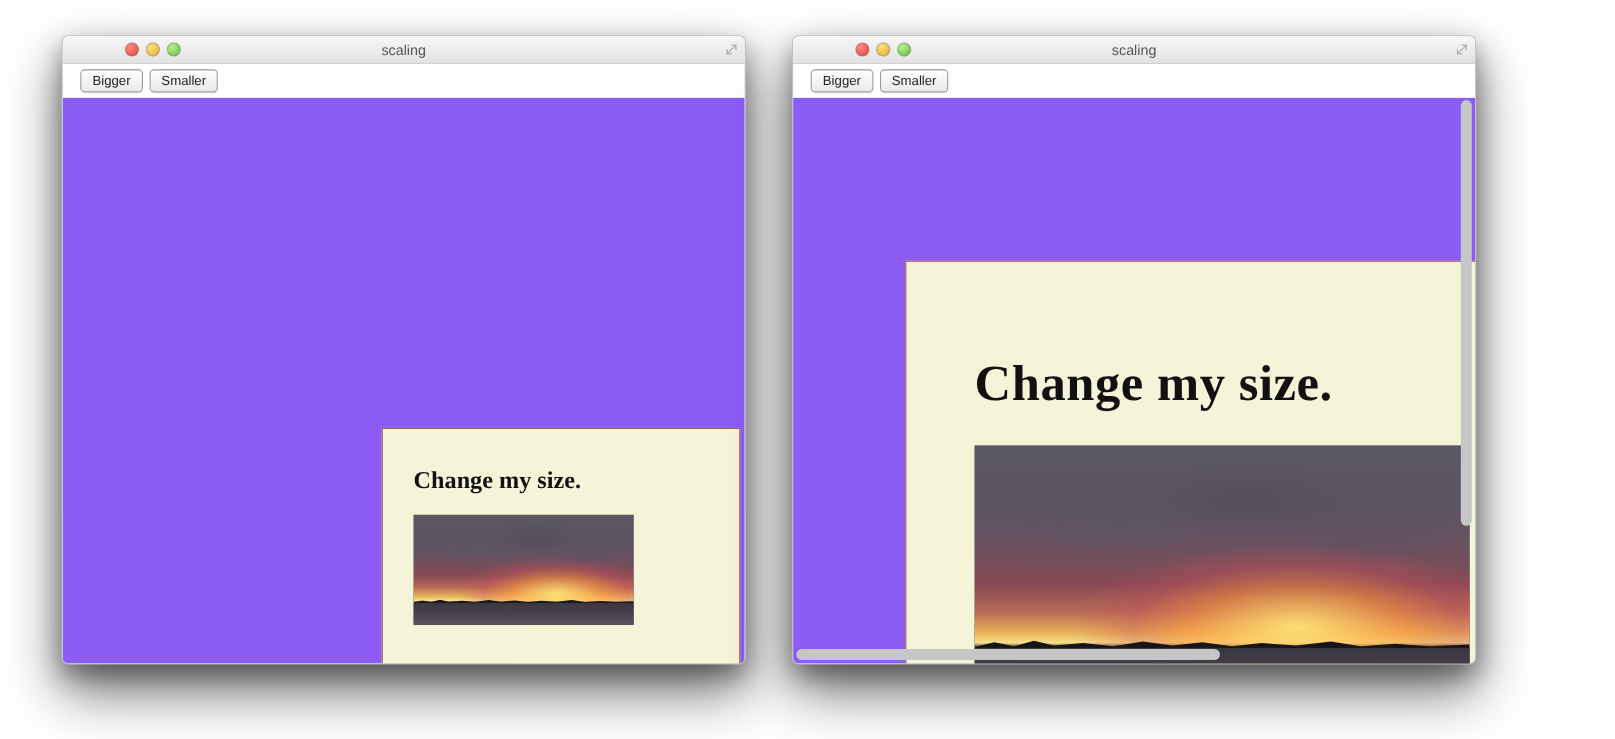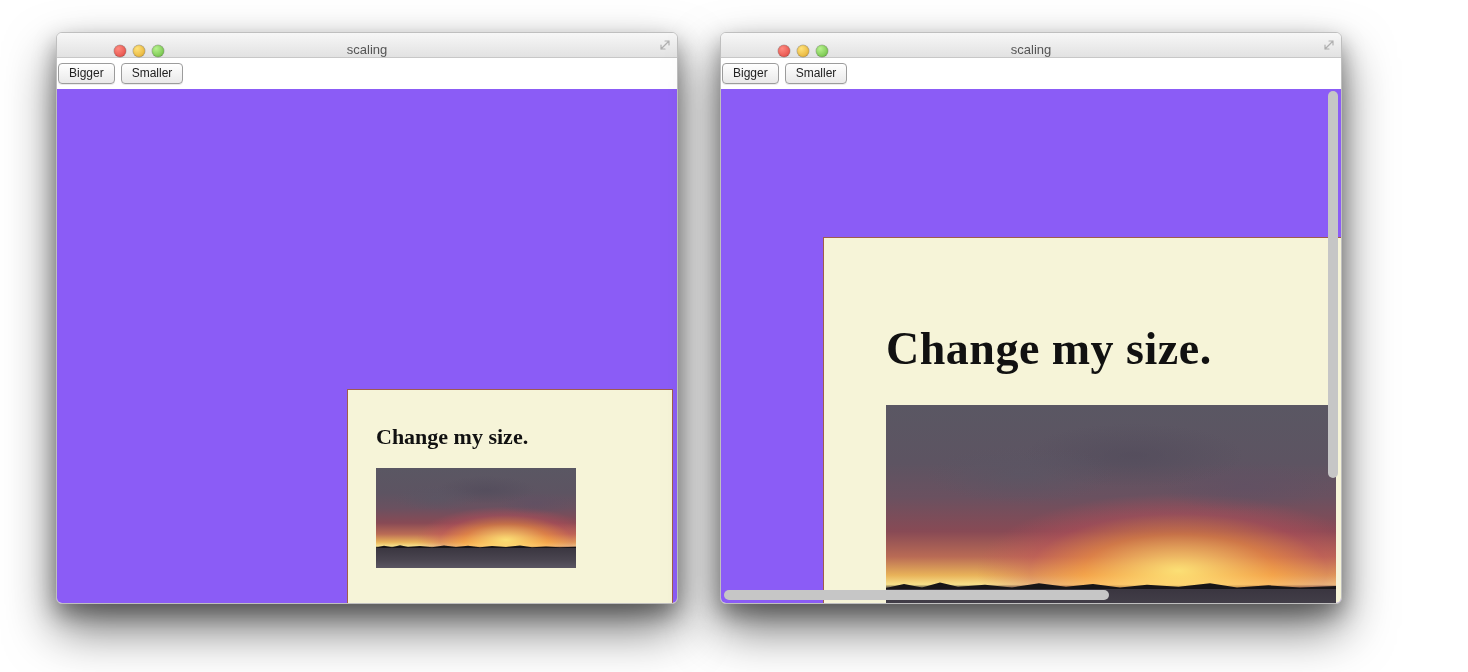--- a/index.html
+++ b/index.html
@@ -31,21 +31,21 @@
       0 25px 50px rgba(0,0,0,0.55),
       0 10px 22px rgba(0,0,0,0.35);
     overflow: hidden;
   }
 
   .titlebar {
     height: 24px;
     background: linear-gradient(#f7f7f7, #e2e2e2);
     border-bottom: 1px solid #c7c7c7;
     display: flex;
-    align-items: flex-end;
+    align-items: center;
     position: relative;
     padding-left: 48px;
   }
 
   .traffic-lights {
     display: flex;
     gap: 7px;
     padding-left: 9px;
   }
   .tl {
@@ -72,21 +72,21 @@
     top: 6px;
     width: 12px; height: 12px;
     opacity: 0.45;
   }
   .resize-icon svg { width: 12px; height: 12px; display:block; }
 
   
   .toolbar-row {
     position: absolute;
     top: 30px;
-    left: 1px;
+    left: 16px;
     display: flex;
     gap: 6px;
   }
   .mac-btn {
     font: 12px/1 "Lucida Grande", Arial, sans-serif;
     padding: 3px 10px 4px;
     border: 1px solid #9c9c9c;
     border-radius: 4px;
     background: linear-gradient(#ffffff, #e9e9e9);
     box-shadow: 0 1px 0 rgba(0,0,0,0.08);

